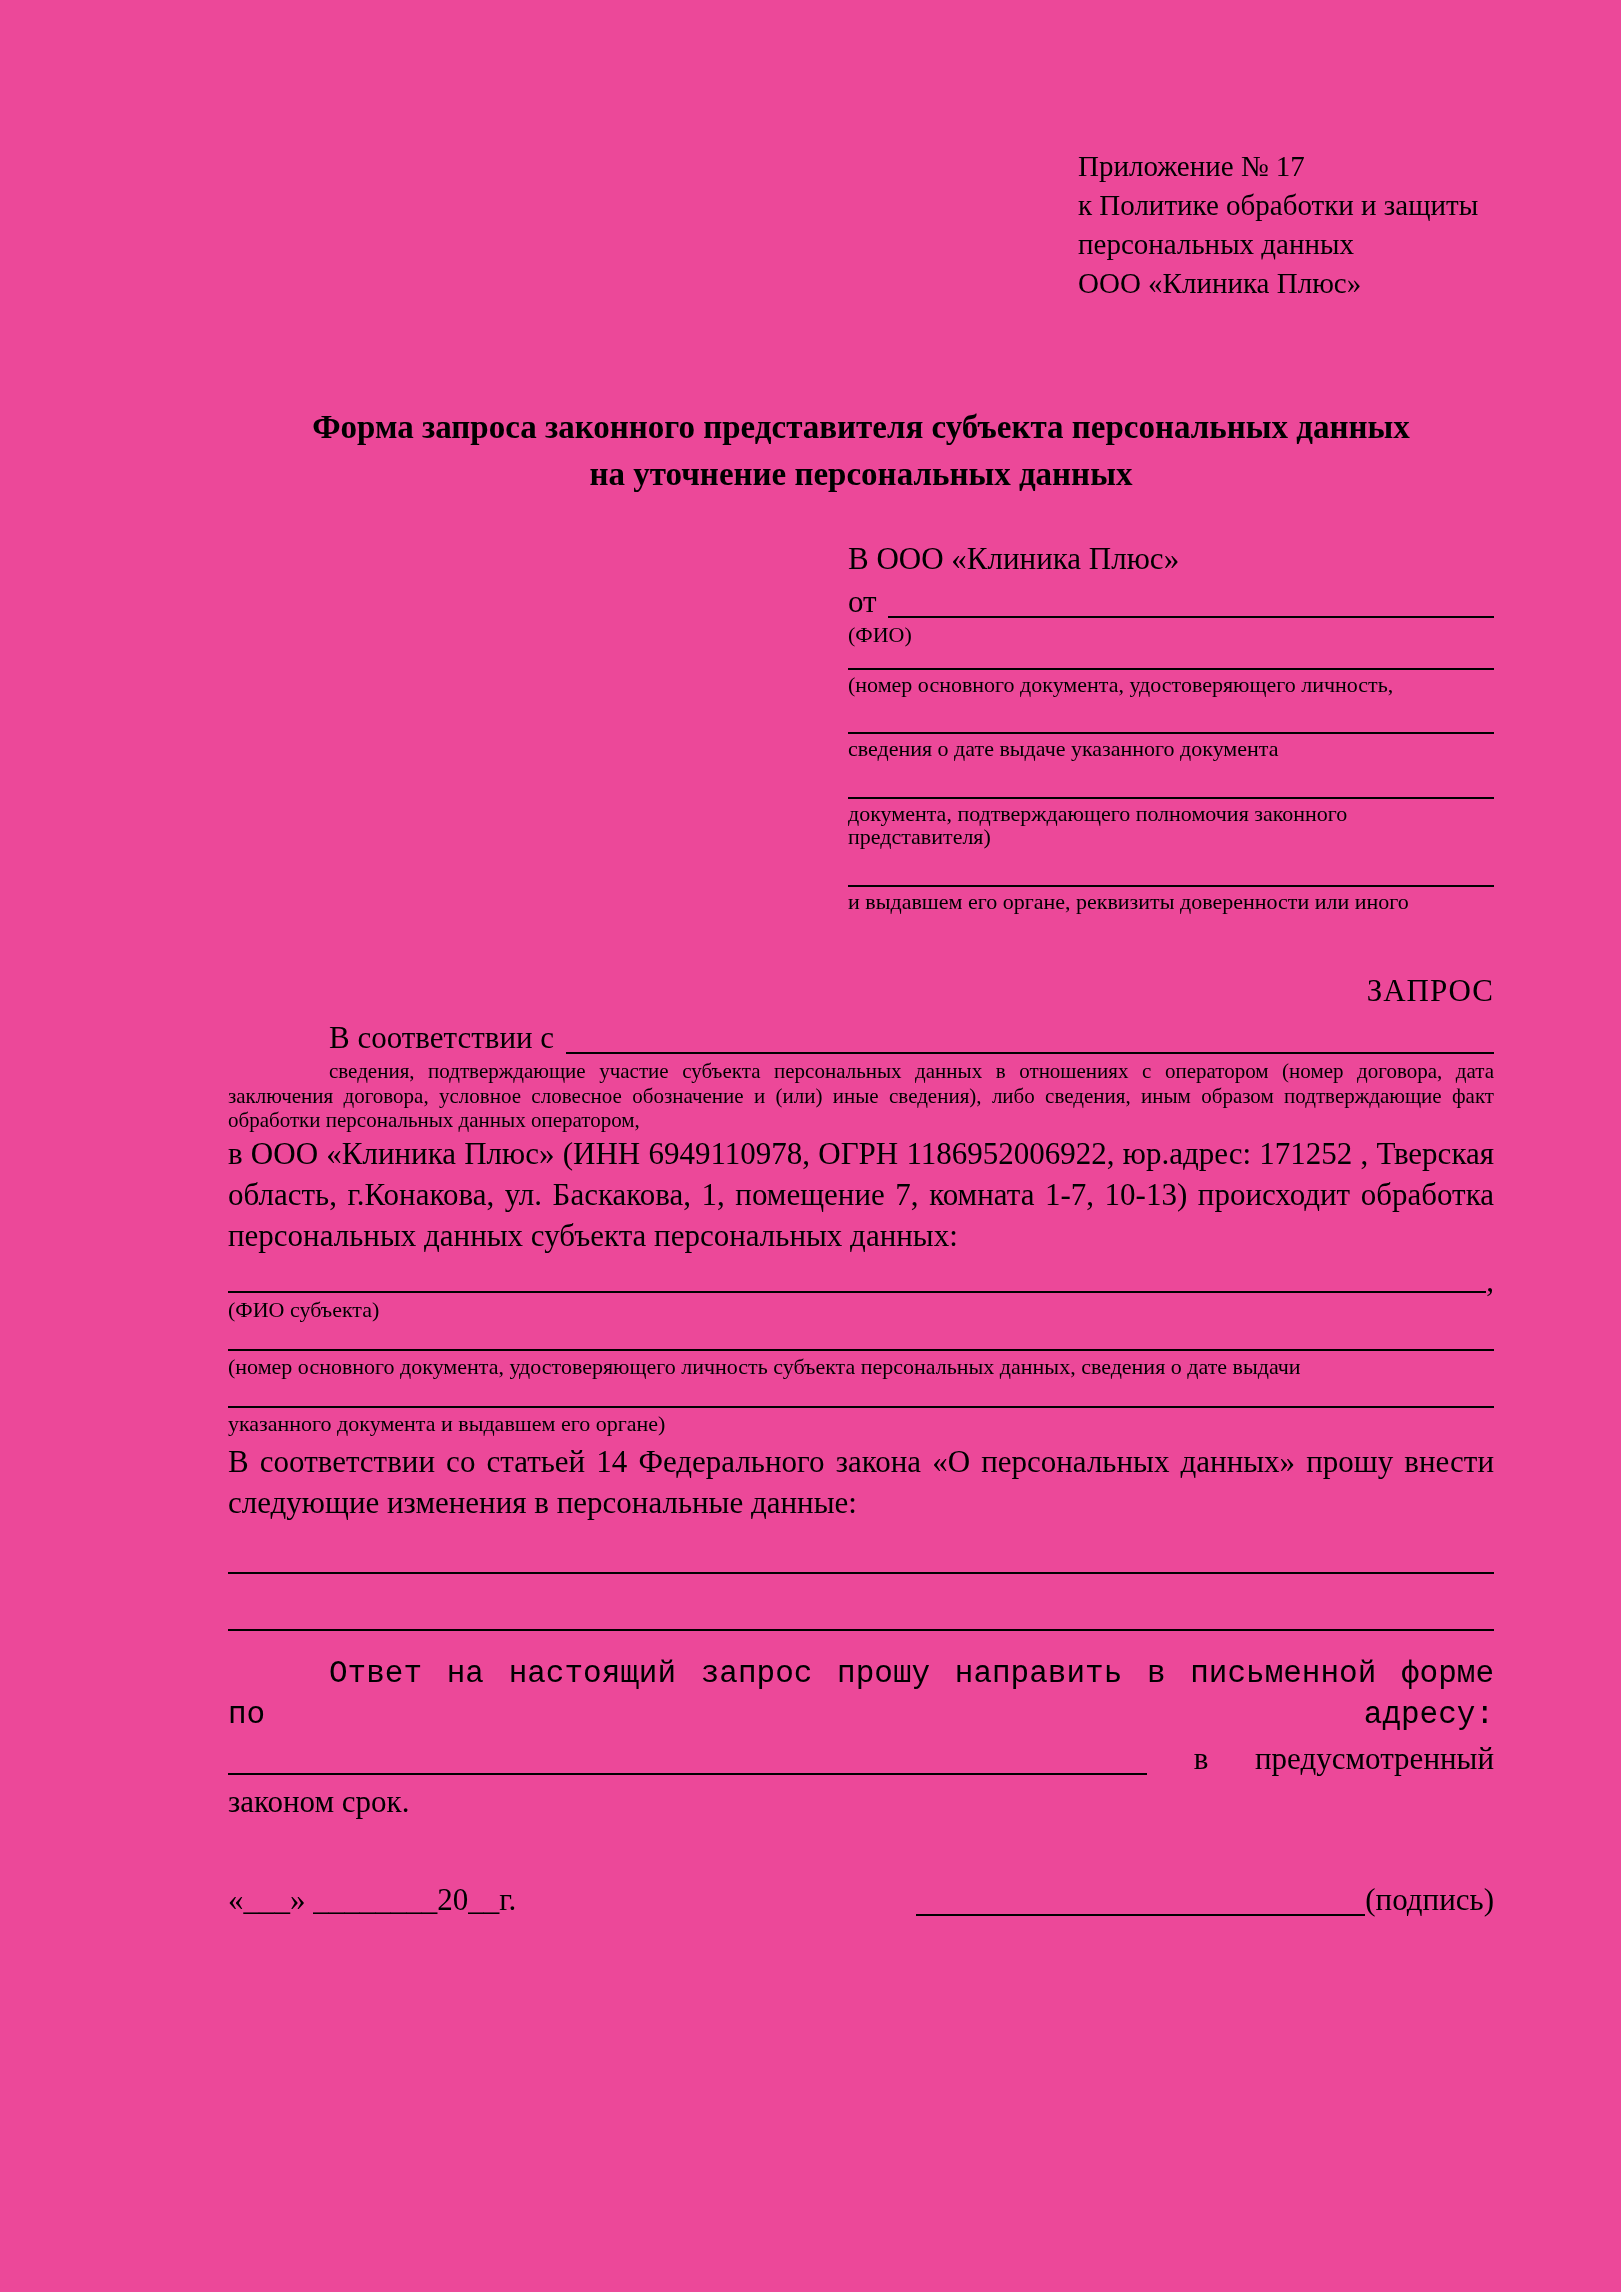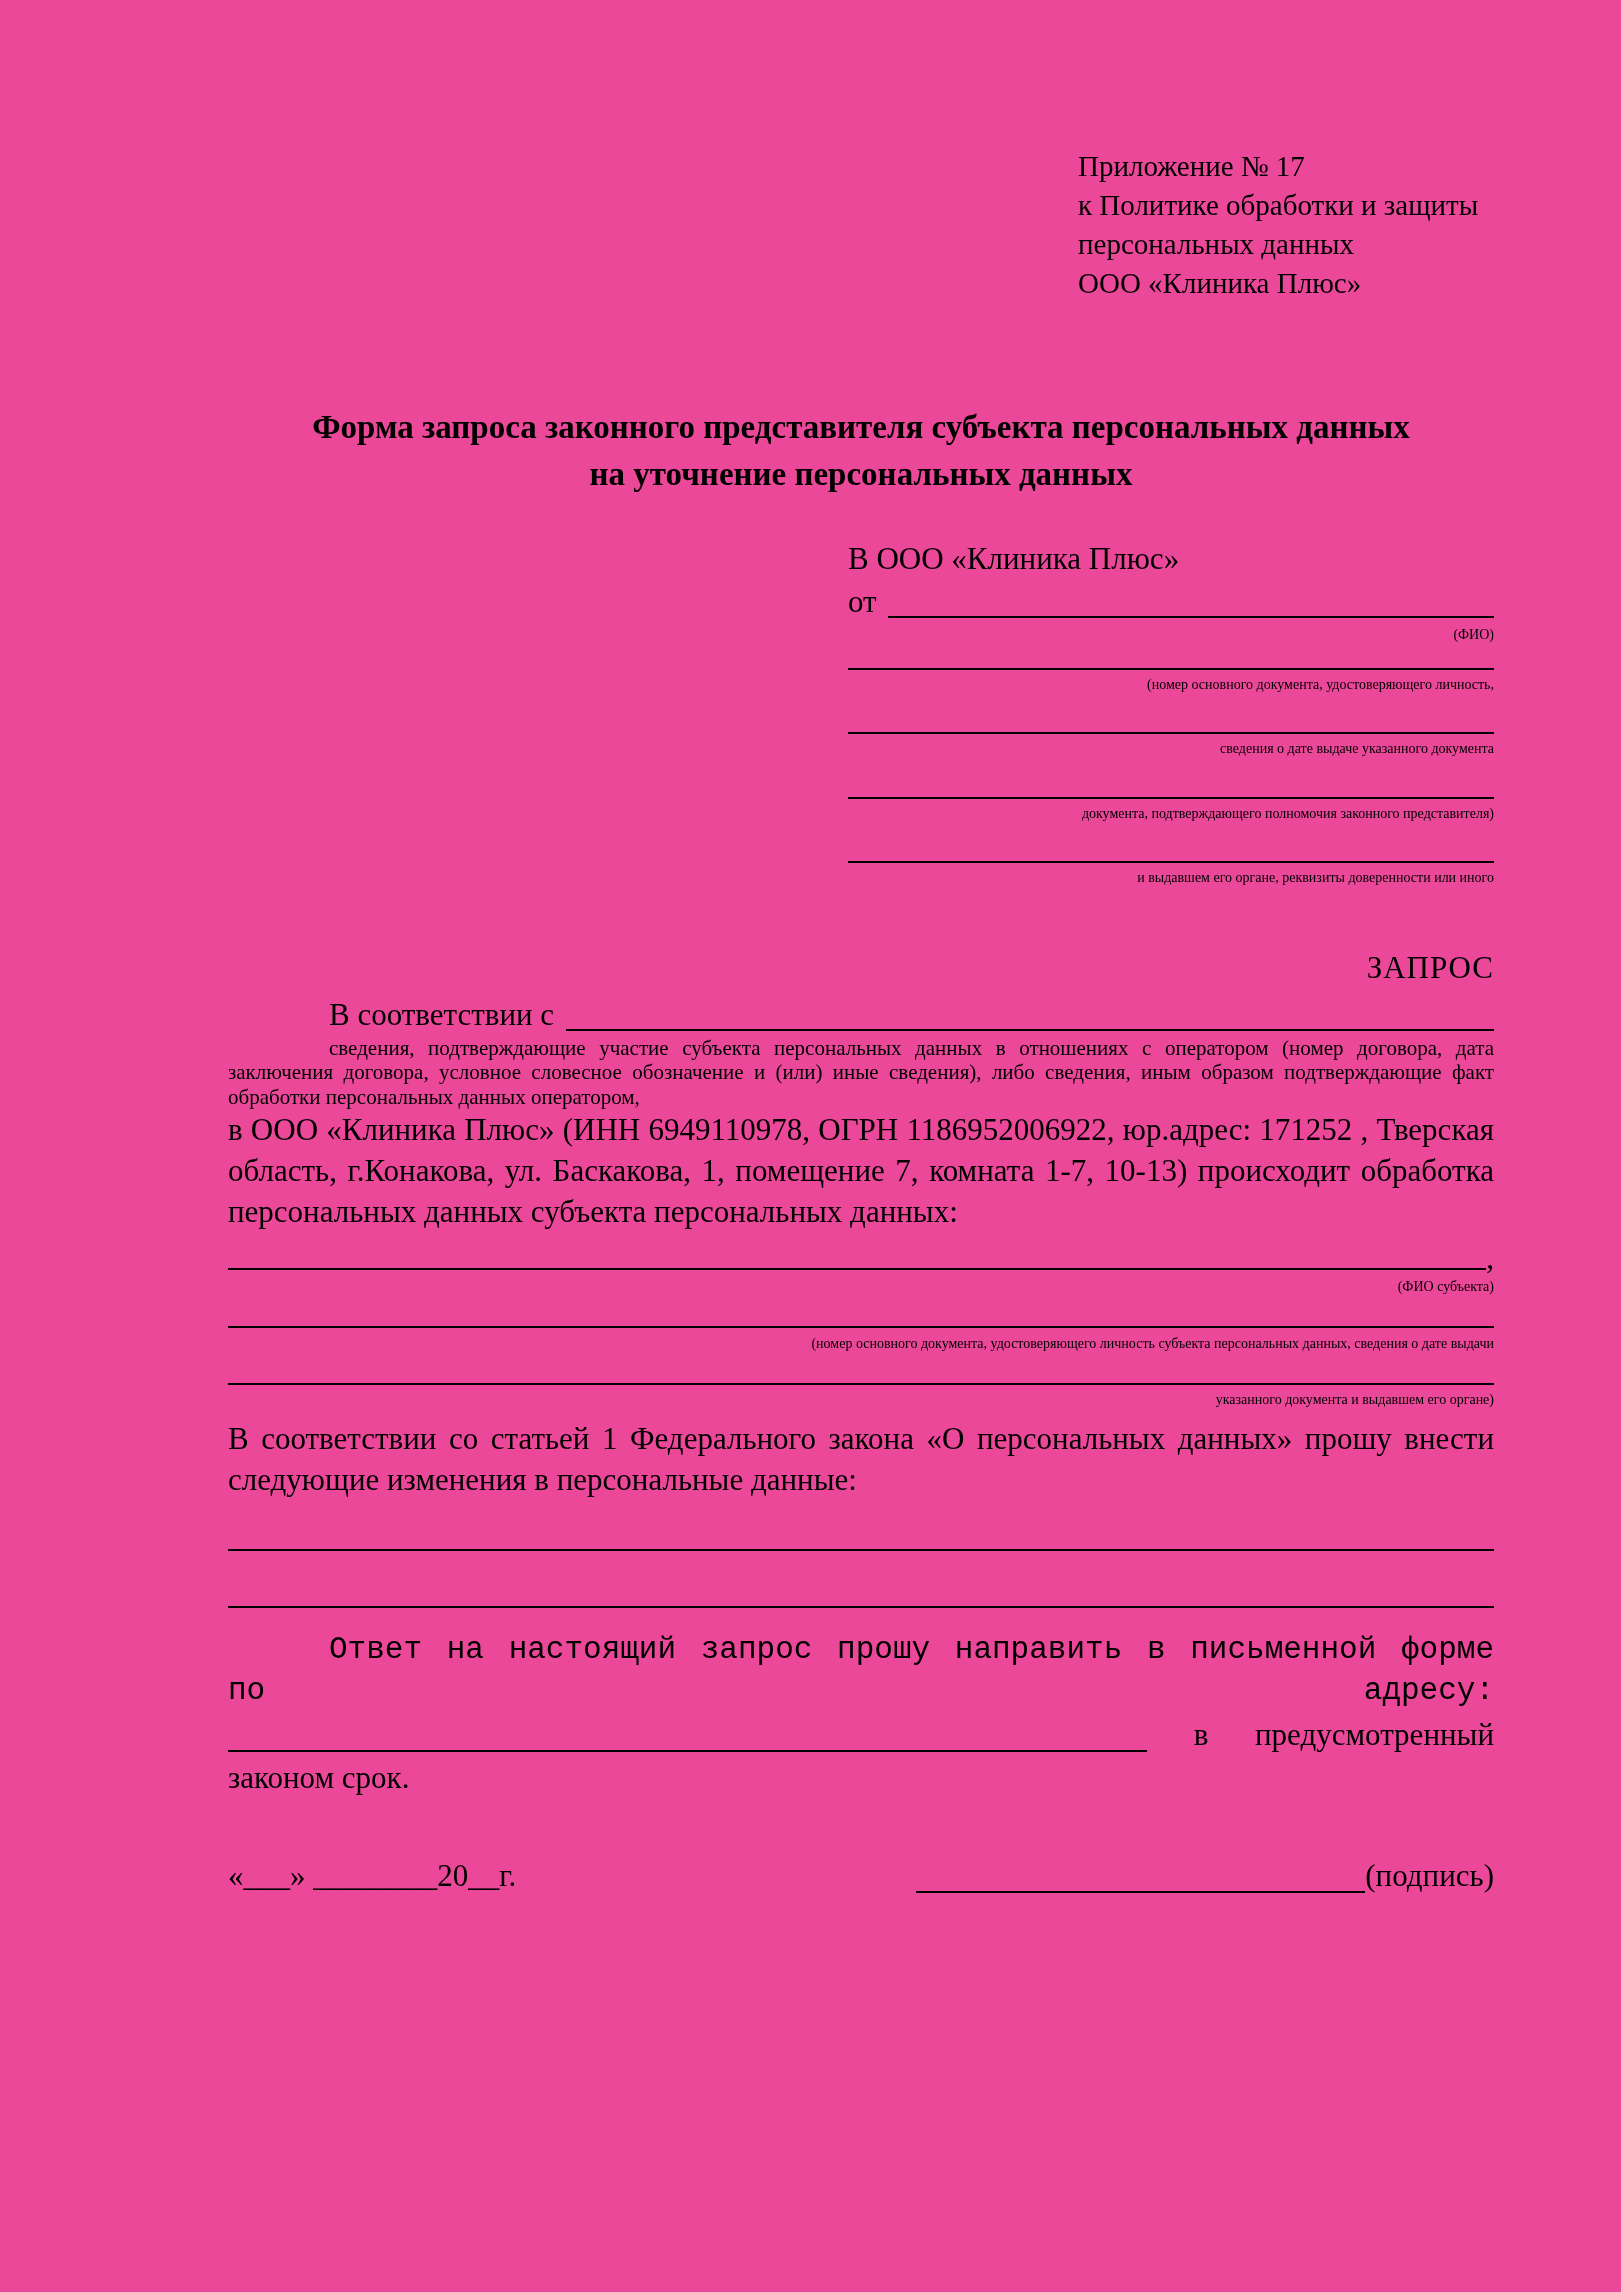--- a/index.html
+++ b/index.html
@@ -48,23 +48,23 @@
     line-height: 43px;
   }
   .from-row { display: flex; align-items: flex-end; }
   .from-fill {
     flex: 1;
     margin-left: 11.8px;
     border-bottom: 2.9px solid #000;
     margin-bottom: 4.9px;
   }
   .cap {
-    font-size: 14px;
+    font-size: 22px;
     line-height: 23.5px;
-    text-align: right;
+    text-align: left;
     font-weight: normal;
   }
   .wline { border-bottom: 2.9px solid #000; height: 0; }
   .grp { margin-top: 36px; }
   .grp-first { margin-top: 21.6px; }
   .grp .cap { margin-top: 2.9px; }
 
   
   .zapros {
     margin-top: 57px;
@@ -218,21 +218,21 @@
 
     <div class="grp-wide">
       <div class="wline"></div>
       <div class="cap">(номер основного документа, удостоверяющего личность субъекта персональных данных, сведения о дате выдачи</div>
     </div>
     <div class="grp-wide">
       <div class="wline"></div>
       <div class="cap">указанного документа и выдавшем его органе)</div>
     </div>
 
-    <p class="body-par law-par">В соответствии со статьей 1 Федерального закона «О персональных данных» прошу внести следующие изменения в персональные данные:</p>
+    <p class="body-par law-par">В соответствии со статьей 14 Федерального закона «О персональных данных» прошу внести следующие изменения в персональные данные:</p>
 
     <div class="wline blank-rule-1"></div>
     <div class="wline blank-rule-2"></div>
 
     <p class="body-par answer-par">Ответ на настоящий запрос прошу направить в письменной форме по адресу:</p>
 
     <div class="address-row">
       <span class="address-fill"></span>
       <span>в</span>
       <span>предусмотренный</span>

